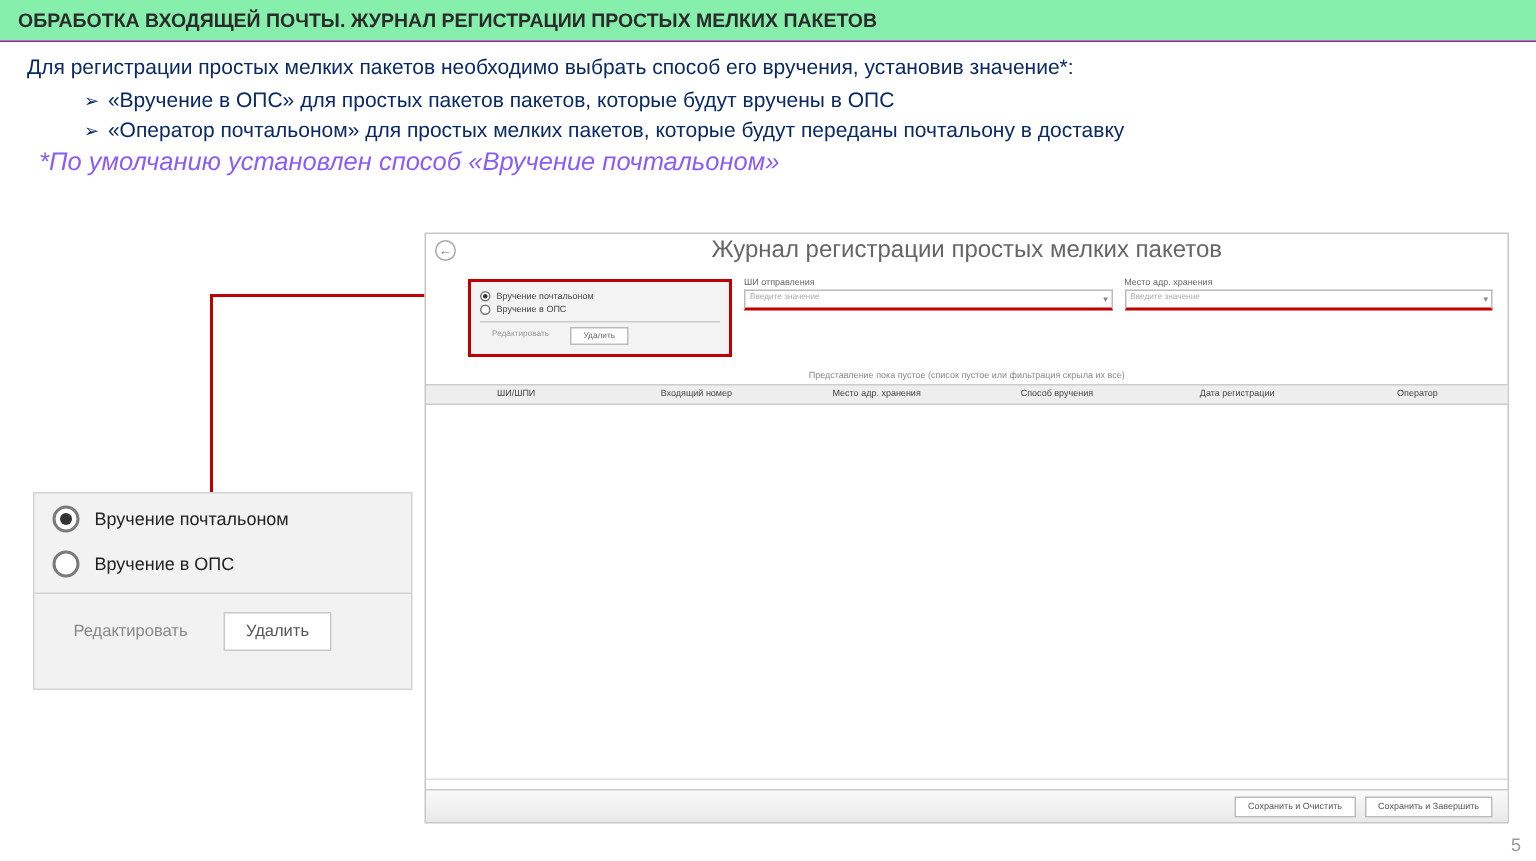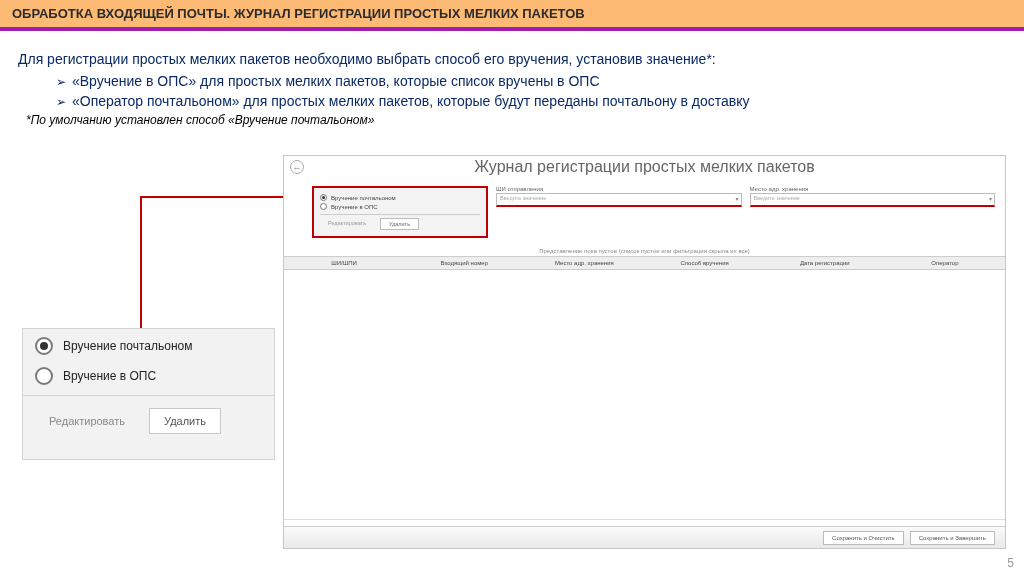--- a/index.html
+++ b/index.html
@@ -1,23 +1,23 @@
 <!DOCTYPE html>
 <html><head>
 <meta charset="utf-8">
 <style>
   * { box-sizing: border-box; margin: 0; padding: 0; }
   body { font-family: Arial, sans-serif; width: 1024px; height: 574px; position: relative; background: #fff; overflow: hidden; }
-  .header-bar { background: #fdba74; padding: 6px 12px; font-weight: bold; font-size: 13px; color: #2b2b2b; border-bottom: 4px solid #a21caf; }
-  .content { padding: 20px 18px 0 18px; }
+  .header-bar { background: #86efac; padding: 6px 12px; font-weight: bold; font-size: 13px; color: #2b2b2b; border-bottom: 1px solid #a21caf; }
+  .content { padding: 8px 18px 0 18px; }
   .intro { color: #0a2a66; font-size: 14px; margin-bottom: 6px; }
   .bullet-row { color: #0a2a66; font-size: 14px; margin: 4px 0 4px 38px; }
   .bullet-glyph { color: #0a2a66; font-size: 12px; margin-right: 2px; }
   .bold { font-weight: normal; }
-  .footnote { color: #000000; font-style: italic; font-size: 12px; margin: 4px 0 6px 8px; }
+  .footnote { color: #8b5cf6; font-style: italic; font-size: 17px; margin: 4px 0 6px 8px; }
   .page-num { position: absolute; bottom: 4px; right: 10px; color: #999; font-size: 12px; }
 
   
   .detail-panel {
     position: absolute; left: 22px; top: 328px; width: 253px; height: 132px;
     background: #f2f2f2; border: 1px solid #d4d4d4;
   }
   .detail-radio-row { display: flex; align-items: center; gap: 10px; padding: 8px 12px 4px 12px; }
   .radio-circle {
     width: 18px; height: 18px; border: 2px solid #7a7a7a; border-radius: 50%;
@@ -94,21 +94,21 @@
 </head>
 <body>
 
 <div class="header-bar">ОБРАБОТКА ВХОДЯЩЕЙ ПОЧТЫ. ЖУРНАЛ РЕГИСТРАЦИИ ПРОСТЫХ МЕЛКИХ ПАКЕТОВ</div>
 
 <div class="content">
   <div class="intro">Для регистрации простых мелких пакетов необходимо выбрать способ его вручения, установив значение*:</div>
 
   <div class="bullet-row">
     <span class="bullet-glyph">➢</span>
-    <span class="bold">«Вручение в ОПС»</span><span> для простых мелких пакетов, которые список вручены в ОПС</span>
+    <span class="bold">«Вручение в ОПС»</span><span> для простых пакетов пакетов, которые будут вручены в ОПС</span>
   </div>
   <div class="bullet-row">
     <span class="bullet-glyph">➢</span>
     <span class="bold">«Оператор почтальоном»</span><span> для простых мелких пакетов, которые будут переданы почтальону в доставку</span>
   </div>
 
   <div class="footnote">*По умолчанию установлен способ «Вручение почтальоном»</div>
 </div>
 
 <div class="connector-v"></div>

